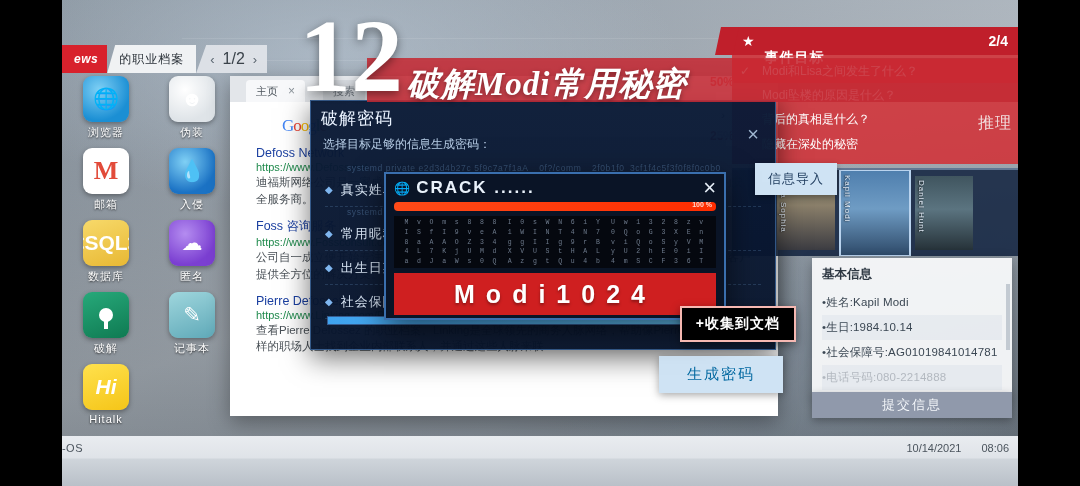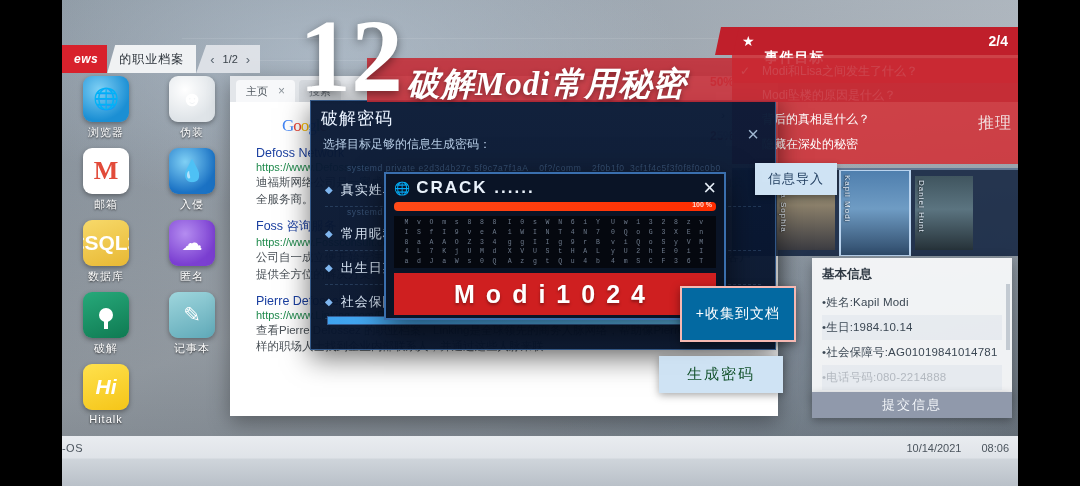--- a/index.html
+++ b/index.html
@@ -83,34 +83,34 @@
     padding: 0 12px; display:flex; align-items:center;
     clip-path: polygon(8px 0, 100% 0, 100% 100%, 0 100%);
     letter-spacing:1px;
   }
   #news-pager {
     background: rgba(225,228,233,.93); color:#3a424a;
     display:flex; align-items:center; gap:8px; padding: 0 10px 0 14px;
     clip-path: polygon(10px 0, 100% 0, 100% 100%, 0 100%);
   }
   #news-pager .arw { cursor:pointer; font-size:13px; color:#5b6670;}
-  #news-pager .pg { font-size:11px; }
+  #news-pager .pg { font-size:16px; }
 
   
   #browser-window {
     position:absolute; left:168px; top:76px;
     width: 548px; height: 340px;
     background: #fafbfc;
     box-shadow: 0 6px 20px rgba(0,0,0,.35);
     z-index: 6;
     display:flex; flex-direction:column;
   }
   #browser-tabbar {
     height: 26px; background:#e3e6ea;
-    display:flex; align-items:flex-end; padding-left:6px; gap:4px;
+    display:flex; align-items:flex-end; padding-left:16px; gap:18px;
   }
   .btab {
     height:22px; padding:0 10px; background:#f7f8fa; color:#4a525a;
     font-size:11px; display:flex; align-items:center; gap:10px;
     border-radius:4px 4px 0 0; cursor:pointer;
   }
   .btab.inactive { background:#d5d9de; color:#6d757d; }
   .btab .x { color:#8a9299; font-size:12px; }
   #browser-body { flex:1; background:#fff; padding: 10px 26px; overflow:hidden; position:relative;}
   #goog-logo {
@@ -154,21 +154,21 @@
   #pw-progress .fill { height:100%; width:100%; background: linear-gradient(90deg,#3fa3ef,#6fd0ff); }
   #pw-progress .pct { position:absolute; right:2px; top:-2px; font-size:8px; color:#cfe6ff;}
   #btn-import {
     position:absolute; right:-62px; top:62px; z-index:9;
     background: #cfe3f4; color:#1d3a5c; font-size:13px;
     padding: 7px 13px; cursor:pointer; letter-spacing:1px;
     box-shadow: 0 2px 6px rgba(0,0,0,.3);
   }
   #btn-generate {
     position:absolute; right:-8px; bottom:-44px;
-    background:#cfe3f4; color:#14532d; font-size:15px;
+    background:#cfe3f4; color:#0369a1; font-size:15px;
     padding: 9px 28px; cursor:pointer; letter-spacing:2px;
     box-shadow: 0 2px 8px rgba(0,0,0,.35);
   }
 
   
   #crack-modal {
     position:absolute; left:322px; top:172px;
     width: 342px; height: 148px;
     background:#0a1426;
     border: 2px solid #3a6fae;
@@ -196,22 +196,22 @@
   }
   #crack-result {
     margin: 5px 8px 0; height: 42px; background:#cf1f20;
     display:flex; align-items:center; justify-content:center;
     color:#fff; font-size:25px; font-weight:bold; letter-spacing:11px;
     font-family:"Liberation Sans",sans-serif;
     text-shadow: 0 2px 3px rgba(0,0,0,.35);
   }
   #btn-collect {
     position:absolute; right:-72px; bottom:-24px;
-    background:#0369a1; color:#fff; font-size:14px; font-weight:normal;
-    padding: 17px 14px; letter-spacing:1px; cursor:pointer;
+    background:#000000; color:#fff; font-size:14px; font-weight:bold;
+    padding: 7px 14px; letter-spacing:1px; cursor:pointer;
     border: 2px solid #f6b8b2;
     box-shadow: 0 3px 9px rgba(0,0,0,.4);
   }
 
   
   #title-overlay { position:absolute; left:0; top:0; width:100%; height:130px; z-index:20; pointer-events:none;}
   #ep-num {
     position:absolute; left:237px; top:4px;
     font-family:"Liberation Serif","DejaVu Serif",serif;
     font-size: 104px; font-weight:bold; color:#fff;

